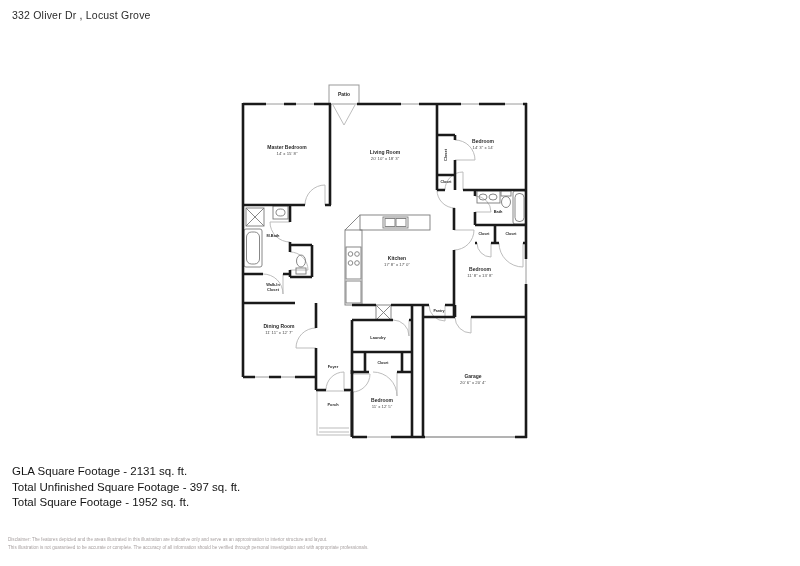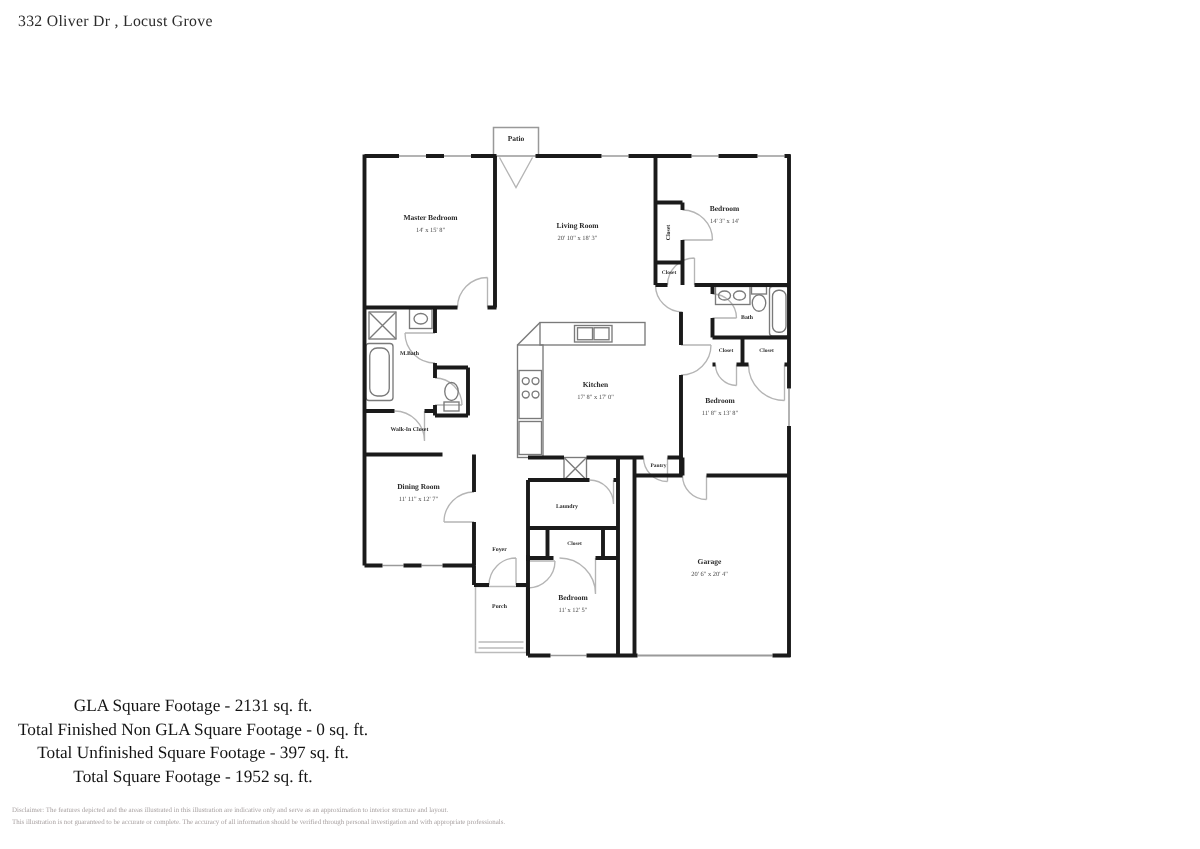--- a/index.html
+++ b/index.html
@@ -1,28 +1,28 @@
 <!DOCTYPE html>
 <html><head>
 <meta charset="utf-8">
 <style>
   html,body{margin:0;padding:0;background:#fff;}
   .page{position:relative;width:800px;height:566px;background:#ffffff;overflow:hidden;
-        font-family:Liberation Serif, serif;}
+        font-family:Liberation Sans, sans-serif;}
   .title{position:absolute;left:12px;top:9px;font-size:10.5px;color:#2b2b2b;letter-spacing:.2px;}
   .plan{position:absolute;left:233px;top:84px;width:300px;height:362px;}
   .plan svg{position:absolute;left:0;top:0;}
   .lbl{position:absolute;transform:translate(-50%,-50%);text-align:center;color:#2a2a2a;white-space:nowrap;}
   .lbl .nm{font-size:5px;font-weight:700;line-height:1.3;}
   .lbl .dim{font-size:4.3px;font-weight:400;color:#4a4a4a;line-height:1.3;}
   .lbl.small .nm{font-size:3.9px;}
   .lbl.tiny .nm{font-size:3.6px;}
   .lbl.vert{transform:translate(-50%,-50%) rotate(-90deg);}
   .lbl.wrap{white-space:normal;width:26px;}
-  .summary{position:absolute;left:12px;top:464px;font-size:11.5px;color:#141414;line-height:15.6px;text-align:center;}
+  .summary{position:absolute;left:12px;top:464px;font-size:11.5px;color:#141414;line-height:15.6px;}
   .disclaimer{position:absolute;left:8px;top:536px;font-size:4.6px;color:#a9a2a2;line-height:7.5px;white-space:nowrap;}
 </style>
 </head>
 <body>
 
 <div class="page">
 
   <div class="title">332 Oliver Dr , Locust Grove</div>
 
   <div class="plan">
@@ -199,21 +199,20 @@
       <div class="dim">11' x 12' 5"</div>
     </div>
     <div class="lbl" style="left:240px;top:295px;">
       <div class="nm">Garage</div>
       <div class="dim">20' 6" x 20' 4"</div>
     </div>
   </div>
 
   <div class="summary">
     <div>GLA Square Footage - 2131 sq. ft.</div>
-    <div>Total Finished Non GLA Square Footage - 0 sq. ft.</div>
     <div>Total Unfinished Square Footage - 397 sq. ft.</div>
     <div>Total Square Footage - 1952 sq. ft.</div>
   </div>
 
   <div class="disclaimer">
     <div>Disclaimer: The features depicted and the areas illustrated in this illustration are indicative only and serve as an approximation to interior structure and layout.</div>
     <div>This illustration is not guaranteed to be accurate or complete. The accuracy of all information should be verified through personal investigation and with appropriate professionals.</div>
   </div>
 
 </div>

